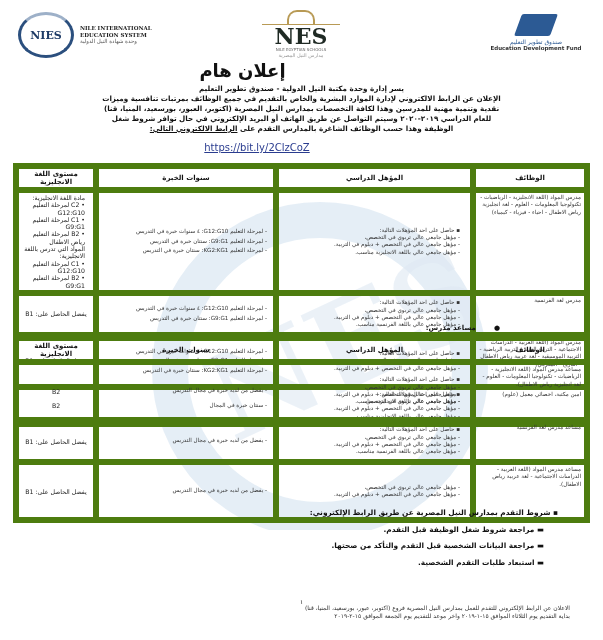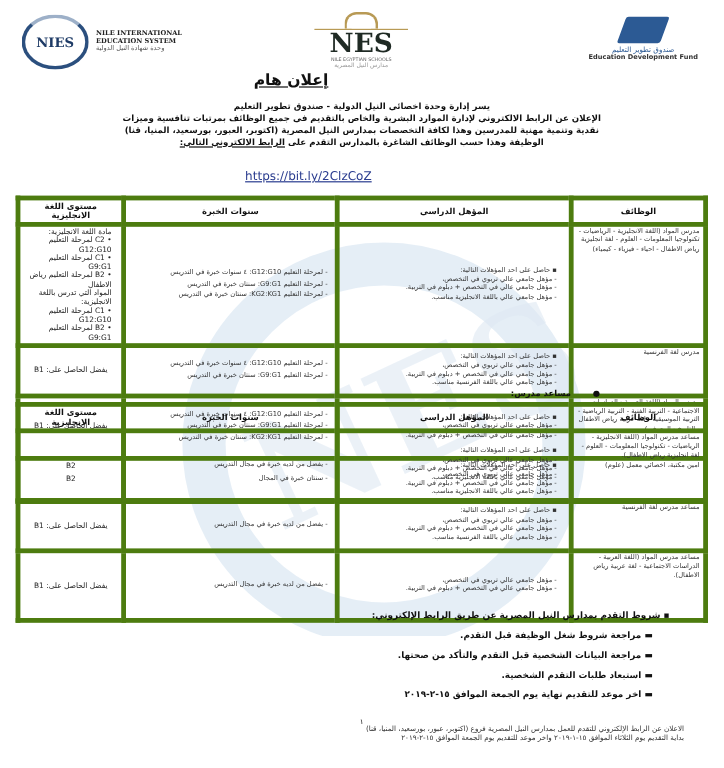--- a/index.html
+++ b/index.html
@@ -26,30 +26,30 @@
   .nes-crown { width:24px; height:12px; margin:0 auto; border:2px solid #b89a55; border-bottom:none; border-radius:10px 10px 0 0; }
   .nes-word { font-family:"DejaVu Serif", serif; font-weight:bold; font-size:22px; color:#1f2a24; line-height:22px; border-top:1px solid #b89a55; }
   .nes-sub { font-size:4px; color:#666; }
   .nes-ar { font-size:5px; color:#999; direction:rtl; }
   .logo-edf { position:absolute; left:486px; top:6px; width:100px; text-align:center; }
   .edf-mark { width:36px; height:22px; margin:0 auto; background:#2c5a94; transform:skewX(-20deg); border-radius:2px; }
   .edf-ar { font-size:6px; color:#2c5a94; direction:rtl; margin-top:2px; }
   .edf-en { font-size:5.5px; font-weight:bold; color:#333; }
 
   .title { position:absolute; top:60px; left:0; width:485px; text-align:center; direction:rtl;
-    font-size:13px; font-weight:bold; text-decoration:underline; }
+    font-size:18px; font-weight:bold; }
   .intro { position:absolute; top:84px; left:20px; width:563px; direction:rtl; text-align:center;
     font-size:7.2px; font-weight:bold; line-height:10px; }
   .intro .lead { font-weight:bold; }
   .intro .underline { text-decoration:underline; }
   .link { position:absolute; top:142px; left:0; width:514px; text-align:center; font-size:10px;
     color:#2a3c8f; text-decoration:underline; }
 
   table { border-collapse:collapse; direction:rtl; position:absolute; left:13px; width:577px; font-size:5.6px; }
-  th, td { border:4px solid #4d7c0f; vertical-align:middle; padding:1px 3px; }
+  th, td { border:6px solid #4d7c0f; vertical-align:middle; padding:1px 3px; }
   th { font-weight:bold; font-size:7px; text-align:center; height:10px; }
   td.job { width:102px; text-align:right; vertical-align:top; line-height:7.3px; color:#333; }
   td.qual { width:178px; text-align:right; line-height:7.3px; padding-right:10px; color:#333; }
   td.exp { width:165px; text-align:right; line-height:9.5px; padding-right:6px; color:#333; }
   td.eng { text-align:center; font-size:6.2px; color:#222; }
   td.eng.list { text-align:right; line-height:7.3px; padding-right:8px; }
   #t1 { top:163px; }
   #t2 { top:335px; }
   .assistant-label { position:absolute; top:324px; left:330px; width:170px; direction:rtl; text-align:right;
     font-size:7px; font-weight:bold; }
@@ -89,23 +89,24 @@
     <div class="logo-edf">
       <div class="edf-mark"></div>
       <div class="edf-ar">صندوق تطوير التعليم</div>
       <div class="edf-en">Education Development Fund</div>
     </div>
   </div>
 
   <div class="title">إعلان هام</div>
 
   <div class="intro">
-    <div class="lead">يسر إدارة وحدة اخصائي النيل الدولية - صندوق تطوير التعليم</div>
+    <div class="lead">يسر إدارة وحدة مكتبة النيل الدولية - صندوق تطوير التعليم</div>
     <div>الإعلان عن الرابط الالكتروني لإدارة الموارد البشرية والخاص بالتقديم في جميع الوظائف بمرتبات تنافسية وميزات</div>
     <div>نقدية وتنمية مهنية للمدرسين وهذا لكافة التخصصات بمدارس النيل المصرية (اكتوبر، العبور، بورسعيد، المنيا، قنا)</div>
+    <div>للعام الدراسي ٢٠١٩-٢٠٢٠ وسيتم التواصل عن طريق الهاتف أو البريد الإلكتروني في حال توافر شروط شغل</div>
     <div><span>الوظيفة وهذا حسب الوظائف الشاغرة بالمدارس التقدم على</span> <span class="underline">الرابط الالكتروني التالي:</span></div>
   </div>
   <div class="link">https://bit.ly/2ClzCoZ</div>
 
   <table id="t1">
     <thead>
       <tr>
         <th>الوظائف</th>
         <th>المؤهل الدراسي</th>
         <th>سنوات الخبرة</th>
@@ -237,21 +238,20 @@
         </tr>
       </tbody>
   </table>
 
   <div class="conditions">
     <div class="head">▪ شروط التقدم بمدارس النيل المصرية عن طريق الرابط الإلكتروني:</div>
     <div id="cond-items">
         <div class="item">▬ مراجعة شروط شغل الوظيفة قبل التقدم.</div>
         <div class="item">▬ مراجعة البيانات الشخصية قبل التقدم والتأكد من صحتها.</div>
         <div class="item">▬ استبعاد طلبات التقدم الشخصية.</div>
-        <div class="item">▬ اخر موعد للتقديم نهاية يوم الجمعة الموافق ١٥-٢-٢٠١٩</div>
       </div>
   </div>
 
   <div class="page-num">١</div>
   <div class="footer">
     <div>الاعلان عن الرابط الإلكتروني للتقدم للعمل بمدارس النيل المصرية فروع (اكتوبر، عبور، بورسعيد، المنيا، قنا)</div>
     <div>بداية التقديم يوم الثلاثاء الموافق ١٥-١-٢٠١٩ واخر موعد للتقديم يوم الجمعة الموافق ١٥-٢-٢٠١٩</div>
   </div>
 </div>
 

